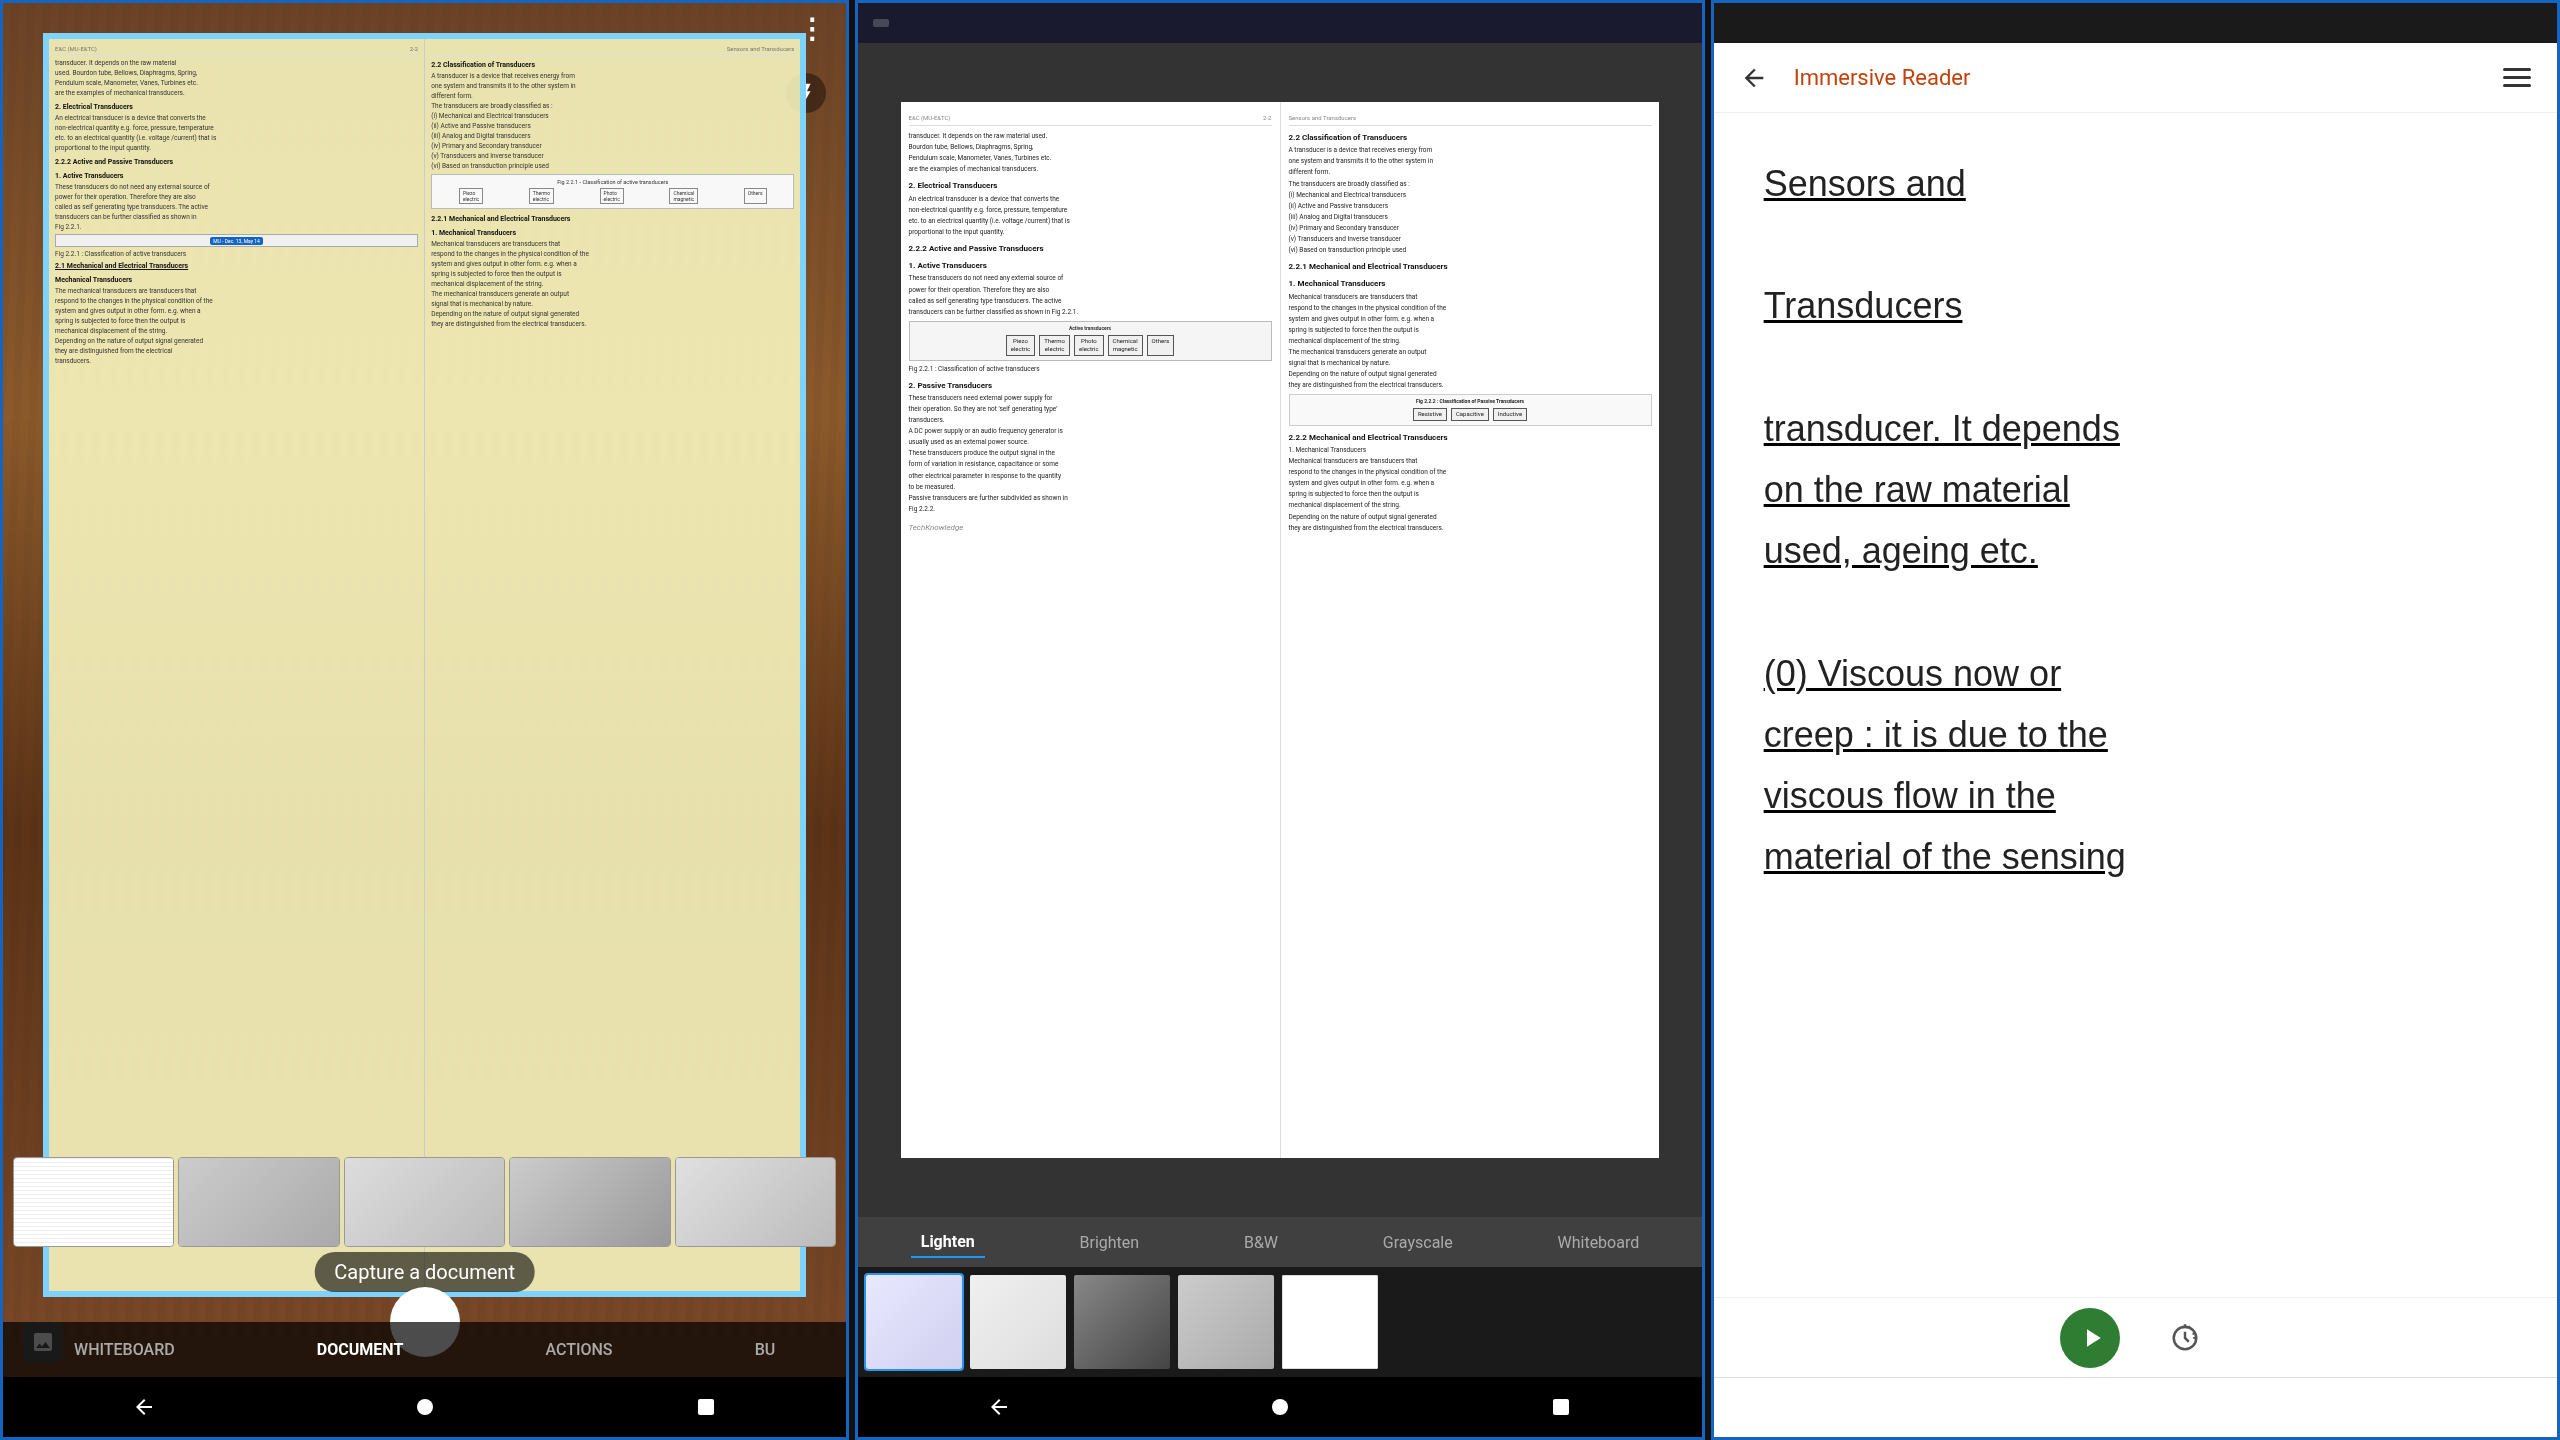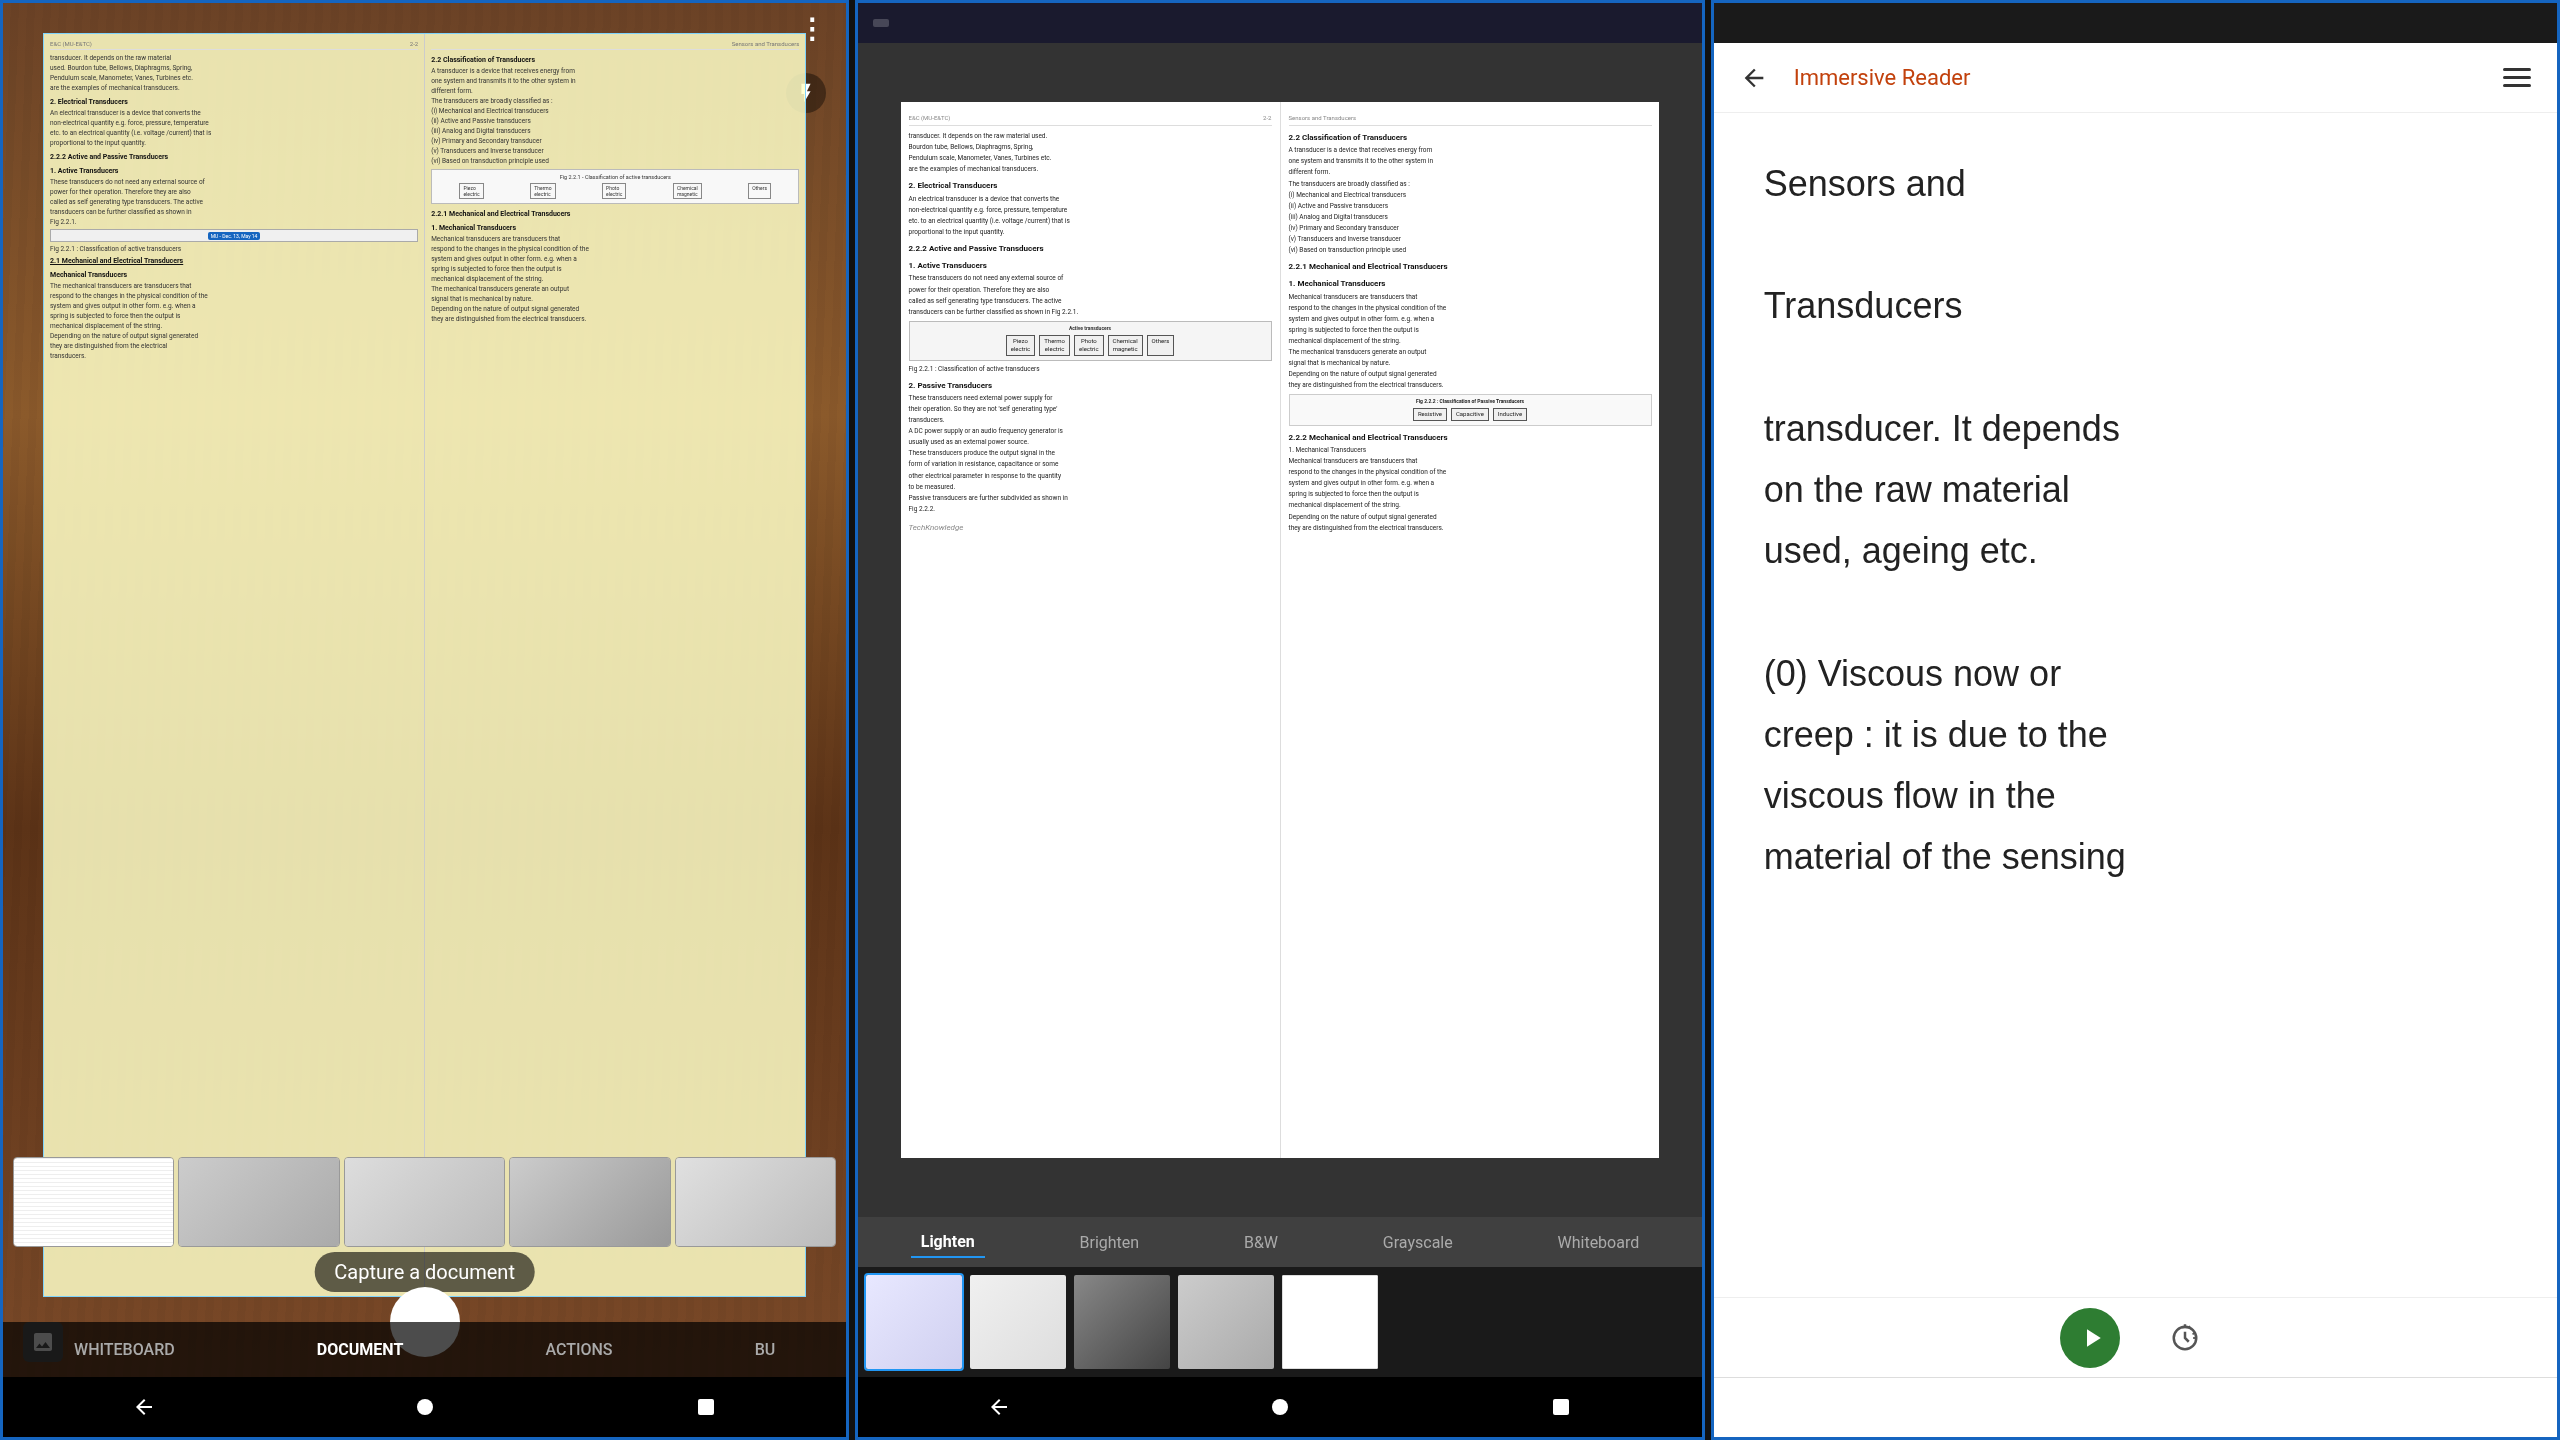--- a/index.html
+++ b/index.html
@@ -35,21 +35,21 @@
       background: #5a3d2b;
       overflow: hidden;
     }
 
     .camera-doc-overlay {
       position: absolute;
       top: 30px;
       left: 40px;
       right: 40px;
       bottom: 80px;
-      border: 1px solid #7dd3fc;
+      border: 6px solid #7dd3fc;
       background: rgba(255, 255, 200, 0.85);
       overflow: hidden;
     }
 
     .camera-top-bar {
       position: absolute;
       top: 0;
       left: 0;
       right: 0;
       height: 50px;
@@ -391,20 +391,21 @@
       width: 28px;
       height: 3px;
       background: #333;
       border-radius: 2px;
     }
 
     .reader-content {
       flex: 1;
       padding: 40px 50px;
       overflow: hidden;
+      text-decoration: underline;
     }
 
     .reader-text {
       font-size: 36px;
       color: #222;
       line-height: 1.7;
       font-family: Arial, sans-serif;
     }
 
     .reader-text span {

